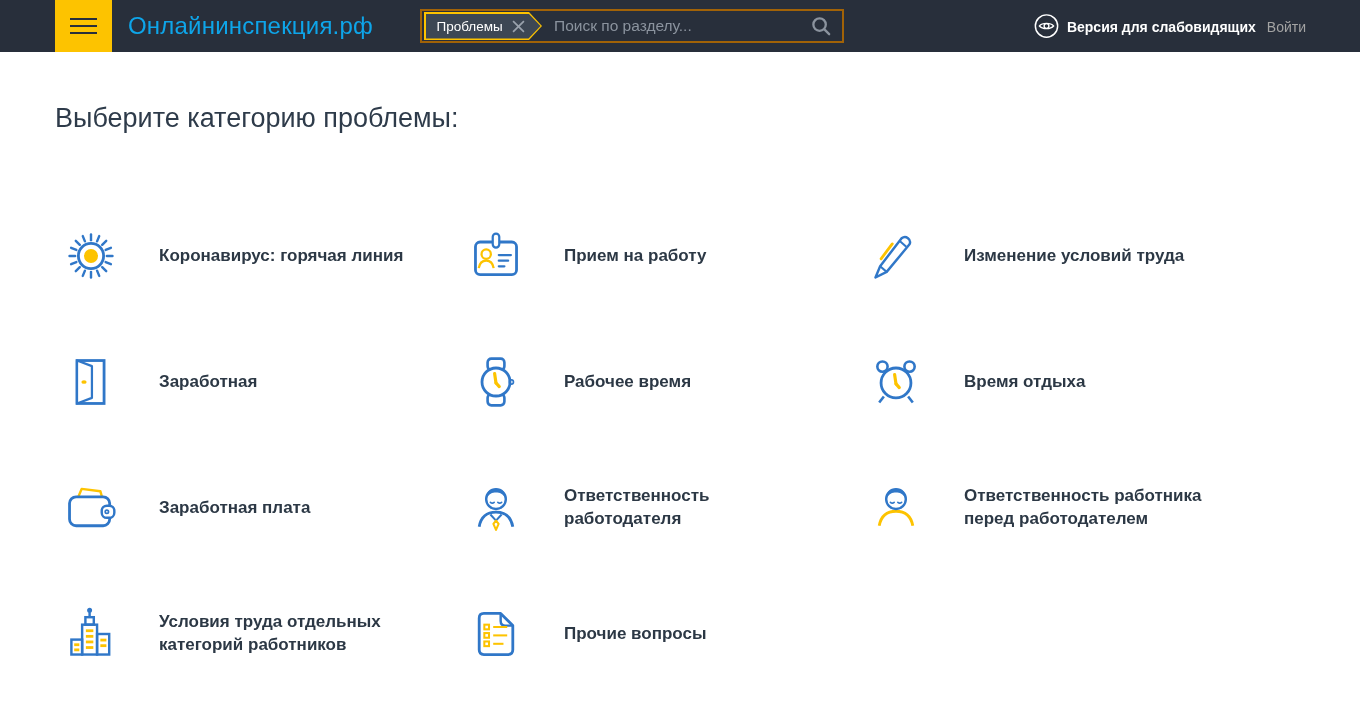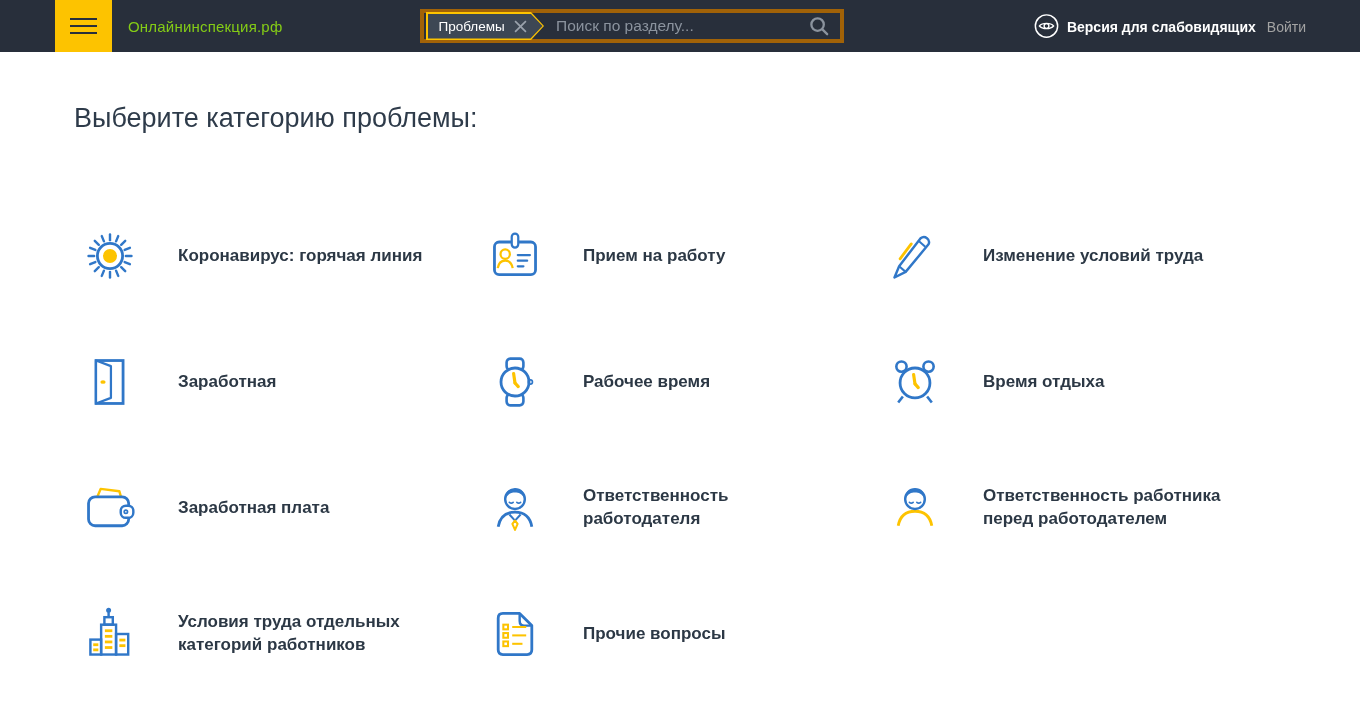--- a/index.html
+++ b/index.html
@@ -6,44 +6,44 @@
   html,body { width:1360px; height:708px; overflow:hidden; background:#fff;
     font-family:"Liberation Sans", sans-serif; }
 
   
   .topbar { position:relative; height:52px; background:#282f3b; }
   .burger { position:absolute; left:55px; top:0; width:57px; height:52px;
     background:#fdc300; border:none; cursor:pointer;
     display:flex; flex-direction:column; justify-content:center; align-items:center; gap:4.5px; }
   .burger span { display:block; width:27px; height:2.6px; background:#282f3b; }
   .brand { position:absolute; left:128px; top:50%; transform:translateY(-50%);
-    color:#84cc16; font-size:15px; letter-spacing:.2px; cursor:pointer;text-align:center; }
+    color:#0ea5e9; font-size:24px; letter-spacing:.2px; cursor:pointer;text-align:center; }
   .searchbox { position:absolute; left:420px; top:9px; width:424px; height:34px;
-    border:4px solid #a16207; display:flex; align-items:center; }
+    border:2px solid #a16207; display:flex; align-items:center; }
   .tag { position:relative; width:118px; height:28px; margin-left:2px; flex:0 0 auto; cursor:pointer; }
   .tag .tag-outer { position:absolute; inset:0; background:#fdc300;
     clip-path:polygon(0 0, calc(100% - 13px) 0, 100% 50%, calc(100% - 13px) 100%, 0 100%); }
   .tag .tag-inner { position:absolute; inset:1.5px; background:#3d4754;
     clip-path:polygon(0 0, calc(100% - 12px) 0, 100% 50%, calc(100% - 12px) 100%, 0 100%);
     display:flex; align-items:center; gap:9px; padding:0 20px 0 11px; }
   .tag-label { color:#ffffff; font-size:13.5px; }
   .tag-close { display:flex; cursor:pointer; }
   .search-input { flex:1; min-width:0; background:transparent; border:none; outline:none;
     padding:0 10px 0 12px; font-size:15.5px; color:#eab308;
     font-family:"Liberation Sans", sans-serif; }
   .search-input::placeholder { color:#8b939e; }
   .mag { display:flex; margin-right:9px; cursor:pointer; }
   .top-right { position:absolute; right:54px; top:50%; transform:translateY(-50%);
     display:flex; align-items:center; gap:11px; }
   .a11y { display:flex; align-items:center; gap:8px; color:#fff; font-size:14px;
     font-weight:700; cursor:pointer; }
   .login { color:#a3a3a3; font-size:14px; font-weight:500; cursor:pointer; }
 
   
-  main { height:508px; background:#fff;margin-left:19px; }
+  main { height:508px; background:#fff; }
   .page-title { padding:51px 0 0 55px; font-size:27px; font-weight:400; color:#2e3b4a; }
   .cat-grid { display:grid; grid-template-columns:405px 400px auto;
     row-gap:70px; padding:94px 0 0 63px; }
   .cat-item { display:flex; align-items:center; gap:40px; cursor:pointer; }
   .cat-icon { width:56px; height:56px; flex:0 0 auto; }
   .cat-icon svg { width:56px; height:56px; display:block; }
   .cat-label { font-size:17px; font-weight:700; color:#2c3845;
     line-height:1.35; max-width:265px; }
 </style>
 </head>

